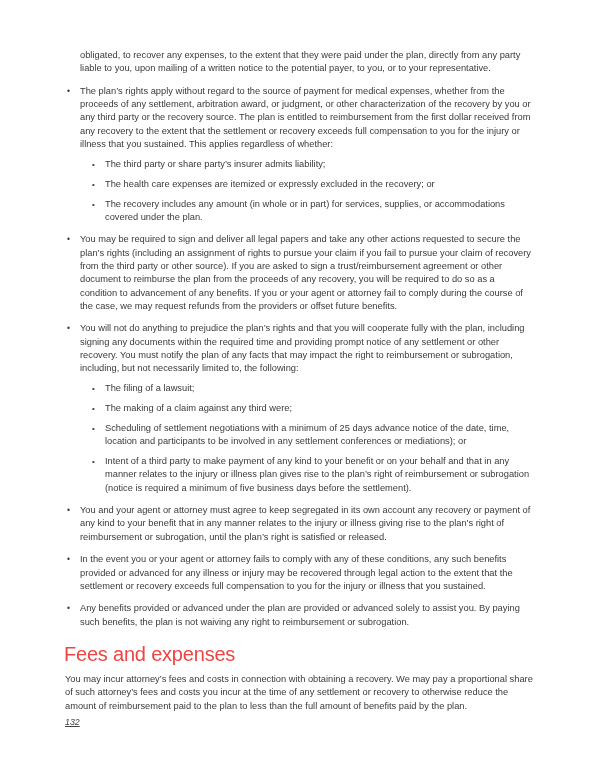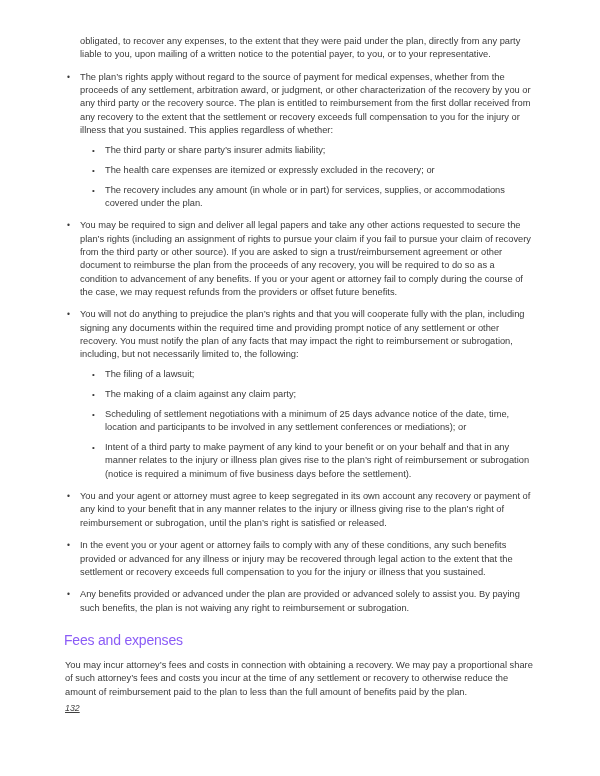--- a/index.html
+++ b/index.html
@@ -11,43 +11,43 @@
     width: 600px;
     height: 776px;
     font-family: "Liberation Sans", "DejaVu Sans", sans-serif;
     color: #3a3a3a;
     -webkit-font-smoothing: antialiased;
   }
   .page {
     box-sizing: border-box;
     width: 600px;
     height: 776px;
-    padding: 35px 66px 0 65px;
+    padding: 49px 66px 0 65px;
     font-size: 9.3px;
     line-height: 13.35px;
     overflow: hidden;
   }
   p { margin: 0; }
   .intro { margin-left: 15px; }
   .b1 { display: flex; margin-top: 9px; }
   .b1 > .glyph {
     flex: 0 0 13px;
     margin-left: 2px;
     font-size: 8.5px;
   }
   .b2 { display: flex; margin-top: 6.5px; margin-left: 27px; }
   .b2 > .glyph {
     flex: 0 0 13px;
     font-size: 8px;
   }
   .btext { flex: 1 1 auto; }
   .heading {
-    font-size: 14px;
+    font-size: 20px;
     font-weight: 300;
-    color: #8b5cf6;
+    color: #ef4444;
     letter-spacing: -0.2px;
     line-height: 26px;
     margin: 12px 0 5px -1px;
   }
   .closing { margin-top: 6px; }
   .footer {
     display: flex;
     justify-content: space-between;
     align-items: baseline;
     font-style: italic;
@@ -89,21 +89,21 @@
   <div class="b1">
     <span class="glyph">•</span>
     <p class="btext">You will not do anything to prejudice the plan’s rights and that you will cooperate fully with the plan, including signing any documents within the required time and providing prompt notice of any settlement or other recovery. You must notify the plan of any facts that may impact the right to reimbursement or subrogation, including, but not necessarily limited to, the following:</p>
   </div>
   <div class="b2">
     <span class="glyph">•</span>
     <p class="btext">The filing of a lawsuit;</p>
   </div>
   <div class="b2">
     <span class="glyph">•</span>
-    <p class="btext">The making of a claim against any claim party;</p>
+    <p class="btext">The making of a claim against any third were;</p>
   </div>
   <div class="b2">
     <span class="glyph">•</span>
     <p class="btext">Scheduling of settlement negotiations with a minimum of 25 days advance notice of the date, time, location and participants to be involved in any settlement conferences or mediations); or</p>
   </div>
   <div class="b2">
     <span class="glyph">•</span>
     <p class="btext">Intent of a third party to make payment of any kind to your benefit or on your behalf and that in any manner relates to the injury or illness plan gives rise to the plan’s right of reimbursement or subrogation (notice is required a minimum of five business days before the settlement).</p>
   </div>
 

